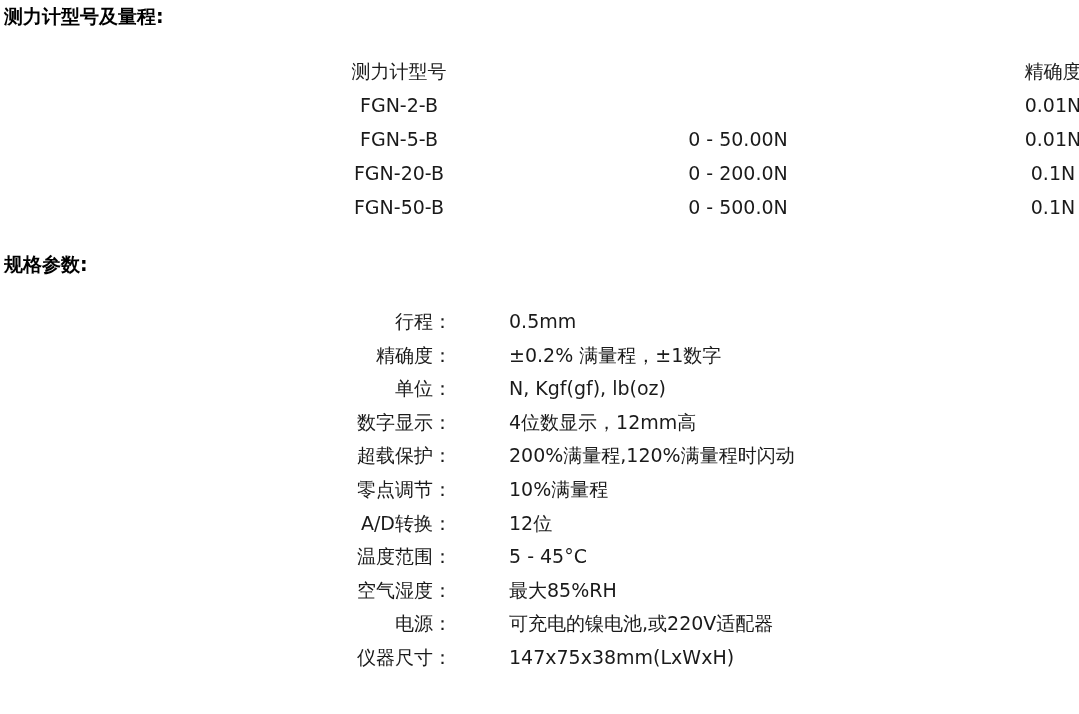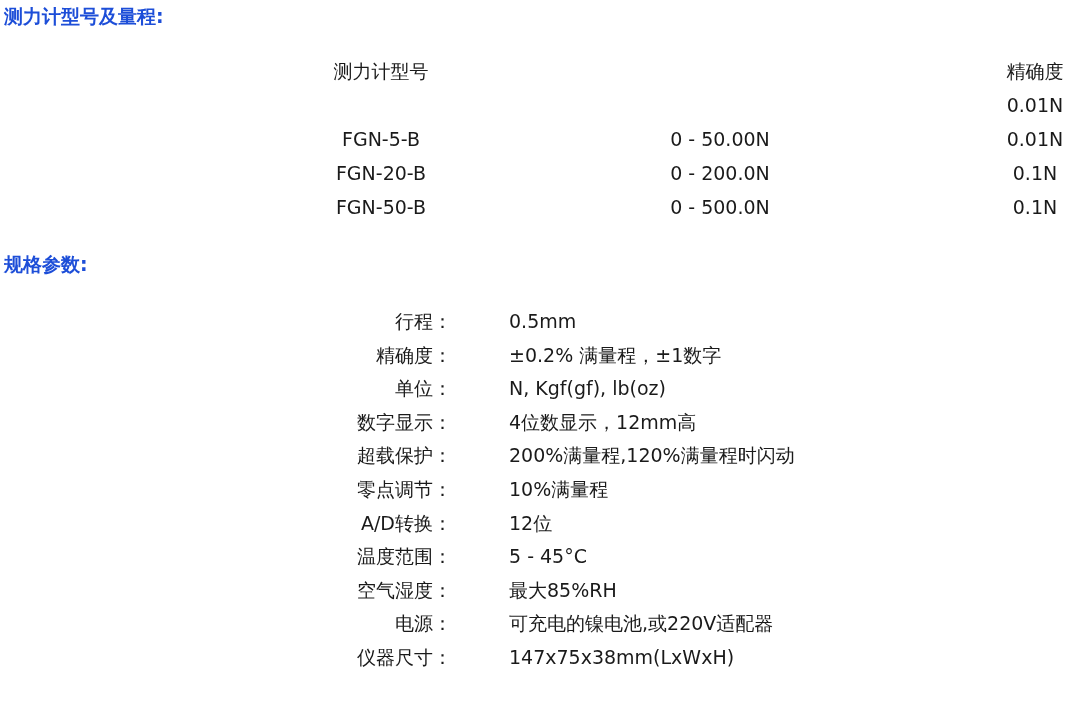--- a/index.html
+++ b/index.html
@@ -13,36 +13,37 @@
     position: relative;
     overflow: hidden;
     font-family: "DejaVu Sans", "Liberation Sans", sans-serif;
     color: #1a1a1a;
   }
   .section-title {
     position: absolute;
     left: 4px;
     font-size: 19px;
     font-weight: bold;
-    color: #1d4ed8;
+    color: #000000;
     white-space: nowrap;
   }
   .title-1 { top: 4px; }
   .title-2 { top: 252px; }
 
   .model-table {
     position: absolute;
     left: 0;
     top: 57px;
     width: 1079px;
   }
   .model-row {
     position: relative;
     height: 34px;
     font-size: 19px;
+    margin-left: 18px;
   }
   .cell {
     position: absolute;
     top: 0;
     text-align: center;
     white-space: nowrap;
     line-height: 28px;
   }
   .col-model { left: 281px; width: 200px; }
   .col-range { left: 620px; width: 200px; }
@@ -75,20 +76,21 @@
 <body>
 
 <div class="section-title title-1">测力计型号及量程:</div>
 
 <div class="model-table">
   <div class="model-row">
     <span class="cell col-model">测力计型号</span>
     <span class="cell col-prec">精确度</span>
   </div>
   <div class="model-row">
+    <span class="cell col-model">FGN-2-B</span>
     <span class="cell col-prec">0.01N</span>
   </div>
   <div class="model-row">
     <span class="cell col-model">FGN-5-B</span>
     <span class="cell col-range">0 - 50.00N</span>
     <span class="cell col-prec">0.01N</span>
   </div>
   <div class="model-row">
     <span class="cell col-model">FGN-20-B</span>
     <span class="cell col-range">0 - 200.0N</span>

